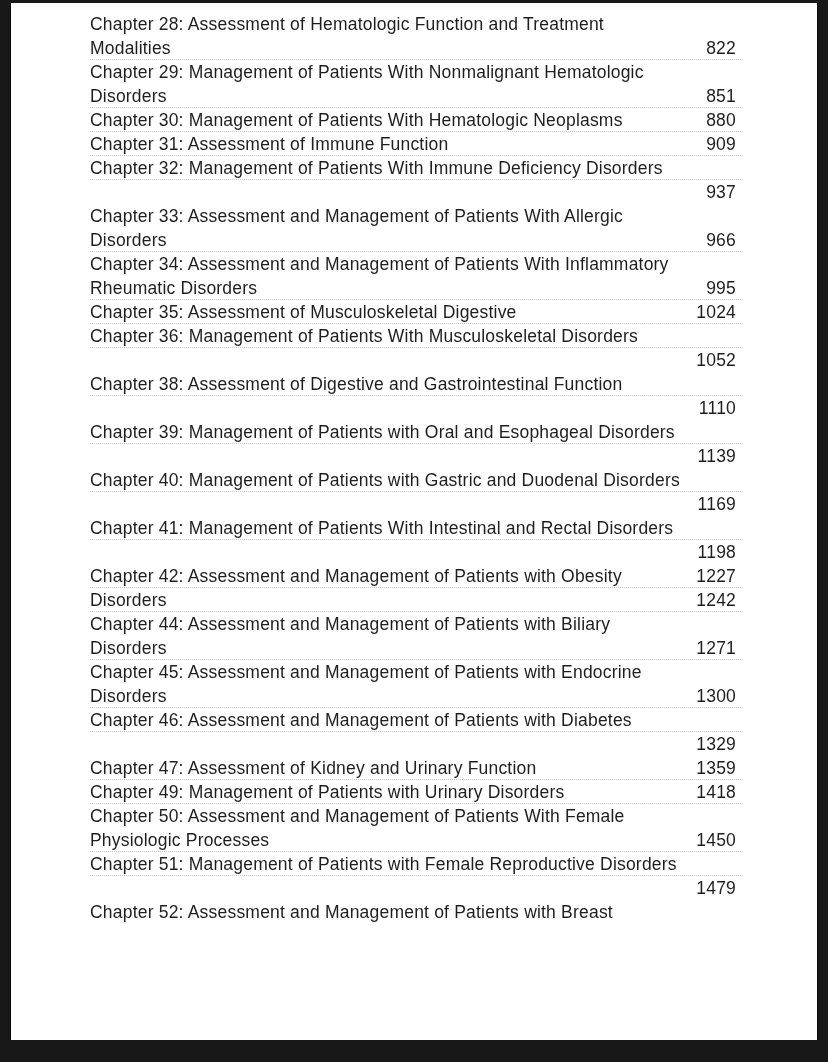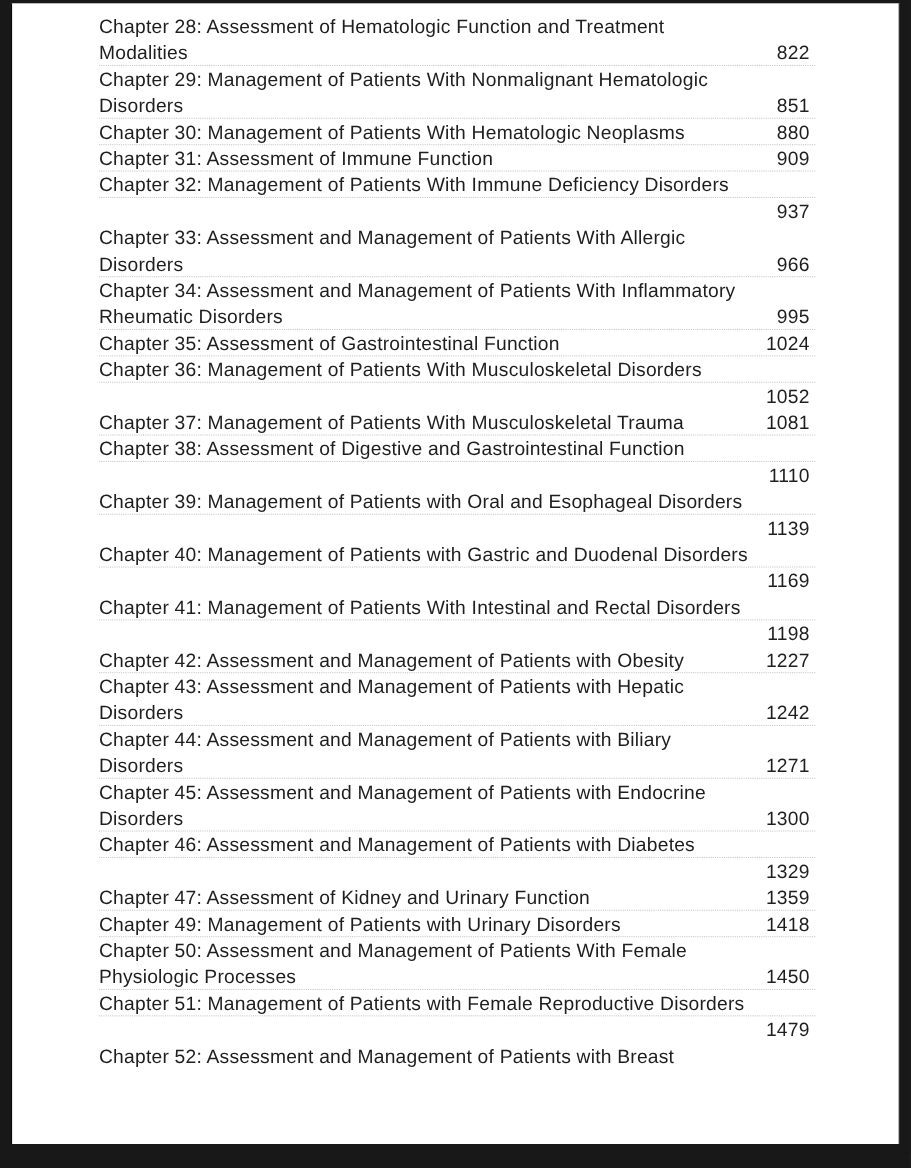--- a/index.html
+++ b/index.html
@@ -106,34 +106,30 @@
   </div>
         <div class="row">
     <span class="t">Chapter 34: Assessment and Management of Patients With Inflammatory</span>
     <span class="p"></span>
   </div>
         <div class="row dots">
     <span class="t">Rheumatic Disorders</span>
     <span class="p">995</span>
   </div>
         <div class="row dots">
-    <span class="t">Chapter 35: Assessment of Gastrointestinal Function</span>
+    <span class="t">Chapter 35: Assessment of Musculoskeletal Digestive</span>
     <span class="p">1024</span>
   </div>
         <div class="row dots">
     <span class="t">Chapter 36: Management of Patients With Musculoskeletal Disorders</span>
     <span class="p"></span>
   </div>
         <div class="row">
     <span class="t"></span>
     <span class="p">1052</span>
-  </div>
-        <div class="row dots">
-    <span class="t">Chapter 37: Management of Patients With Musculoskeletal Trauma</span>
-    <span class="p">1081</span>
   </div>
         <div class="row dots">
     <span class="t">Chapter 38: Assessment of Digestive and Gastrointestinal Function</span>
     <span class="p"></span>
   </div>
         <div class="row">
     <span class="t"></span>
     <span class="p">1110</span>
   </div>
         <div class="row dots">
@@ -156,24 +152,20 @@
     <span class="t">Chapter 41: Management of Patients With Intestinal and Rectal Disorders</span>
     <span class="p"></span>
   </div>
         <div class="row">
     <span class="t"></span>
     <span class="p">1198</span>
   </div>
         <div class="row dots">
     <span class="t">Chapter 42: Assessment and Management of Patients with Obesity</span>
     <span class="p">1227</span>
-  </div>
-        <div class="row">
-    <span class="t">Chapter 43: Assessment and Management of Patients with Hepatic</span>
-    <span class="p"></span>
   </div>
         <div class="row dots">
     <span class="t">Disorders</span>
     <span class="p">1242</span>
   </div>
         <div class="row">
     <span class="t">Chapter 44: Assessment and Management of Patients with Biliary</span>
     <span class="p"></span>
   </div>
         <div class="row dots">

